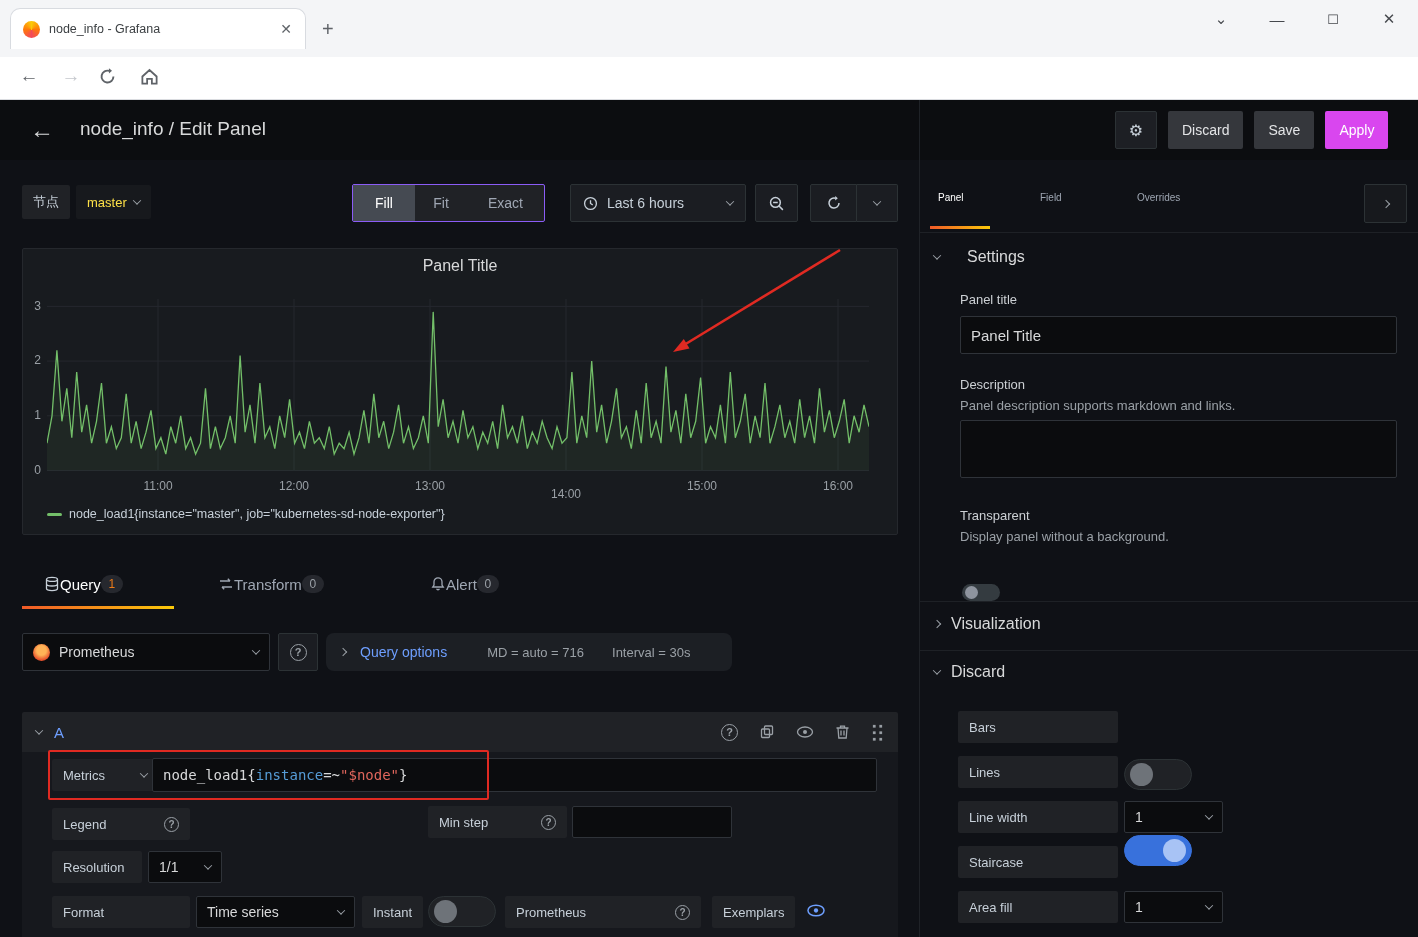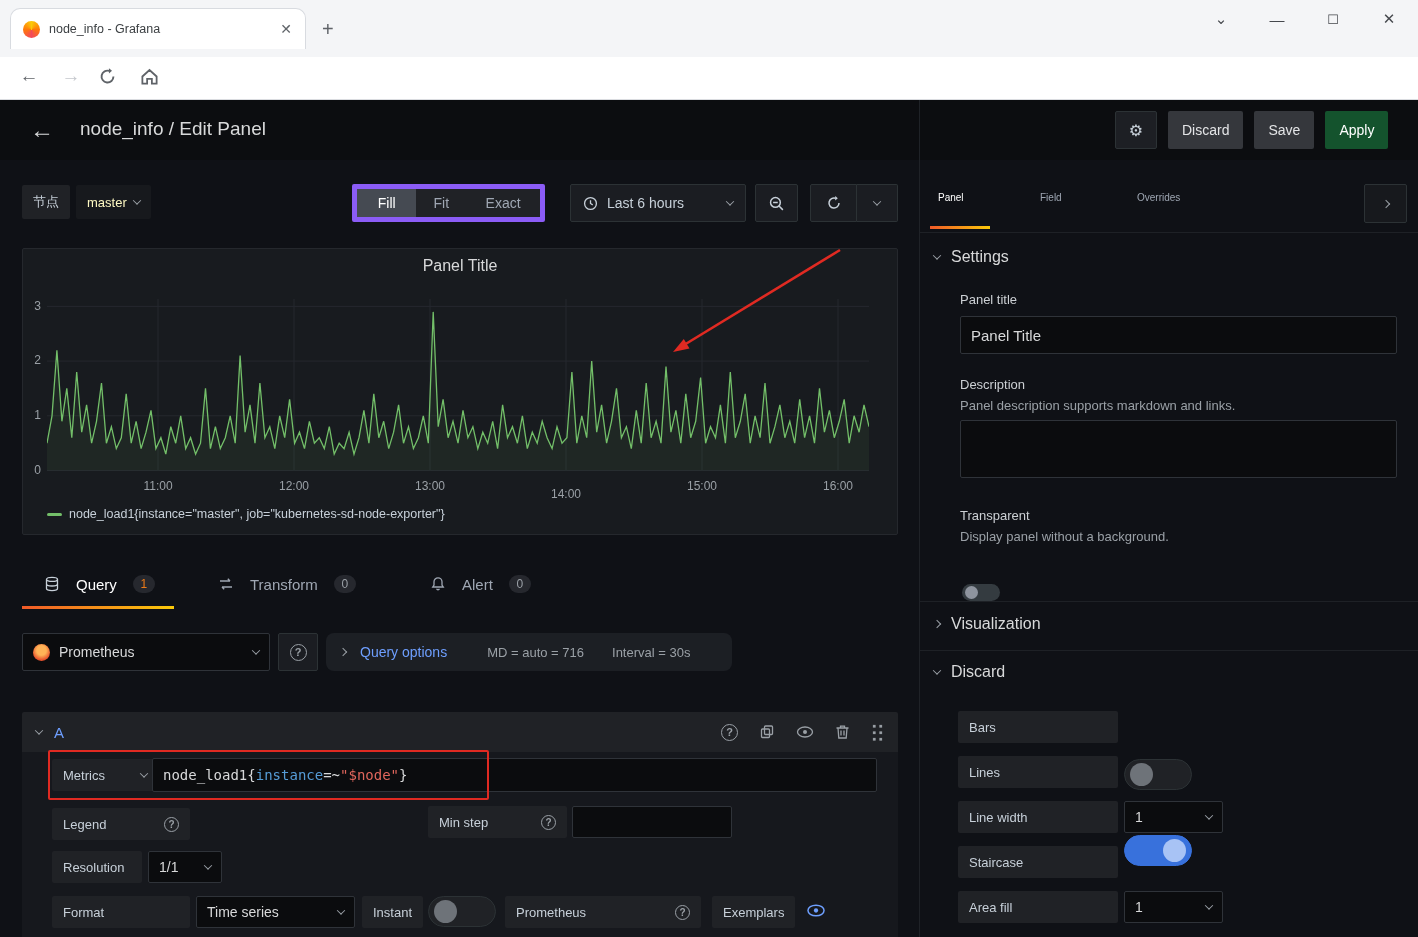--- a/index.html
+++ b/index.html
@@ -25,45 +25,45 @@
   .omnisep { color:#bdc1c6; font-size:14px; }
   .url { font-size:15px; color:#202124; white-space:nowrap; overflow:hidden; flex:1; }
   .omniicon { color:#5f6368; }
   .avatar { width:28px; height:28px; border-radius:50%; background:#2ba7ad; color:#fff; font-size:10px; display:flex; align-items:center; justify-content:center; }
 
   
   .app { left:0; top:100px; width:1418px; height:837px; background:#0f1116; }
   .app-header { left:0; top:100px; width:1418px; height:60px; background:#0c0d10; }
   .page-title { font-size:19px; font-weight:500; color:#d8d9da; }
   .gbtn { height:38px; border-radius:2px; display:flex; align-items:center; justify-content:center; padding:0 14px; font-size:14px; color:#e3e4e6; background:#35373c; cursor:pointer; }
-  .gbtn-blue { background:#14532d; color:#fff; }
+  .gbtn-blue { background:#d946ef; color:#fff; }
   .iconbtn { height:38px; border-radius:2px; background:#25272c; border:1px solid #2c3235; display:flex; align-items:center; justify-content:center; color:#c7d0d9; }
   .chvd { display:inline-block; width:6px; height:6px; border-right:1.6px solid #9aa0a6; border-bottom:1.6px solid #9aa0a6; transform:rotate(45deg) translate(-1px,-1px); }
   .chvr { display:inline-block; width:6px; height:6px; border-right:1.6px solid #9aa0a6; border-bottom:1.6px solid #9aa0a6; transform:rotate(-45deg); }
 
   .chip { background:#202226; border-radius:2px; display:flex; align-items:center; padding:0 11px; color:#c7d0d9; font-size:13px; height:32px; gap:7px; }
   .ginput { background:#0b0c0e; border:1px solid #2f3339; border-radius:2px; color:#d8d9da; display:flex; align-items:center; padding:0 10px; font-size:14px; }
   input.ginput, textarea.ginput { display:block; width:100%; outline:none; }
   input.ginput::placeholder { color:#6e7680; }
 
-  .sizegrp { display:flex; background:#202226; border:5px solid #8b5cf6; border-radius:2px; height:38px; overflow:hidden; }
+  .sizegrp { display:flex; background:#202226; border:1px solid #8b5cf6; border-radius:2px; height:38px; overflow:hidden; }
   .sizegrp > div { display:flex; align-items:center; justify-content:center; font-size:14px; color:#9fa7b3; }
   .sizegrp > div.active { background:#454a52; color:#fff; }
 
   
   .panel { left:22px; top:248px; width:876px; height:287px; background:#181b1f; border:1px solid #25282d; border-radius:2px; }
   .ptitle { position:absolute; top:8px; left:0; width:100%; text-align:center; font-size:16px; font-weight:500; color:#d8d9da; }
   .ylab { position:absolute; width:16px; text-align:right; font-size:12px; color:#9aa0a6; }
   .xlab { position:absolute; width:60px; text-align:center; font-size:12px; color:#9aa0a6; top:230px; }
   .legend { position:absolute; left:24px; top:258px; display:flex; align-items:center; gap:7px; }
   .legend-swatch { width:15px; height:3px; border-radius:2px; background:#73bf69; }
   .legend-text { font-size:12.5px; color:#c7d0d9; }
 
   
-  .etab { position:absolute; top:562px; height:44px; display:flex; align-items:center; gap:16px; color:#9fa7b3; font-size:15px; }
+  .etab { position:absolute; top:562px; height:44px; display:flex; align-items:center; gap:0; color:#9fa7b3; font-size:15px; }
   .etab.active { color:#fff; }
   .badge { background:#26282e; border-radius:9px; height:18px; min-width:22px; display:flex; align-items:center; justify-content:center; font-size:12px; color:#9aa0a6; padding:0 6px; }
   .badge.orange { color:#eb7b18; }
   .etab-underline { position:absolute; height:3px; background:linear-gradient(90deg,#f05a28,#fbca0a); }
 
   .qicon { color:#9aa0a6; display:flex; align-items:center; justify-content:center; }
   .helpcirc { width:17px; height:17px; border:1.4px solid #9aa0a6; border-radius:50%; color:#9aa0a6; font-size:11px; display:flex; align-items:center; justify-content:center; font-weight:bold; }
 
   .qcard-header { left:22px; top:712px; width:876px; height:40px; background:#202226; border-radius:2px 2px 0 0; display:flex; align-items:center; padding:0 14px; gap:12px; }
   .qcard-body { left:22px; top:752px; width:876px; height:185px; background:#16181d; }
@@ -176,21 +176,21 @@
 
   <div class="abs flex" style="left:1115px; top:111px; gap:11px;">
     <div class="iconbtn" style="width:42px; background:#1d1f24;">⚙</div>
     <div class="gbtn">Discard</div>
     <div class="gbtn">Save</div>
     <div class="gbtn gbtn-blue">Apply</div>
   </div>
 
   <div class="abs chip" style="left:22px; top:185px; height:34px;">节点</div>
   <div class="abs chip" style="left:76px; top:185px; height:34px; background:#17191d;">
-    <span style="color:#fef9c3; font-weight:500;">master</span>
+    <span style="color:#fde047; font-weight:500;">master</span>
     <span class="chvd"></span>
   </div>
 
   <div class="abs sizegrp" style="left:352px; top:184px; width:193px;">
     <div class="active" style="width:62px;">Fill</div>
     <div style="width:52px;">Fit</div>
     <div style="width:77px;">Exact</div>
   </div>
 
   <div class="abs iconbtn" style="left:570px; top:184px; width:176px; justify-content:flex-start; gap:9px; padding:0 12px; background:#1b1d22;">
@@ -379,21 +379,21 @@
   <div class="abs hline" style="top:232px;"></div>
 
   <div class="stab active" style="left:938px;">Panel</div>
   <div class="abs etab-underline" style="left:930px; top:226px; width:60px;"></div>
   <div class="stab" style="left:1040px;">Field</div>
   <div class="stab" style="left:1137px;">Overrides</div>
   <div class="abs iconbtn" style="left:1364px; top:184px; width:43px; height:39px; background:#17191d;">
     <span class="chvr"></span>
   </div>
 
-  <div class="abs flex" style="left:934px; top:248px; gap:11px;">
+  <div class="abs flex" style="left:934px; top:248px; gap:27px;">
     <span class="chvd"></span>
     <span class="sec-header">Settings</span>
   </div>
 
   <div class="abs sb-label" style="left:960px; top:292px;">Panel title</div>
   <input class="abs ginput" style="left: 960px; top: 316px; width: 437px; height: 38px; font-size: 15px;" value="Panel Title">
 
   <div class="abs sb-label" style="left:960px; top:377px;">Description</div>
   <div class="abs sb-help" style="left:960px; top:398px;">Panel description supports markdown and links.</div>
   <textarea class="abs ginput" style="left: 960px; top: 420px; width: 437px; height: 58px; resize: none;"></textarea>

